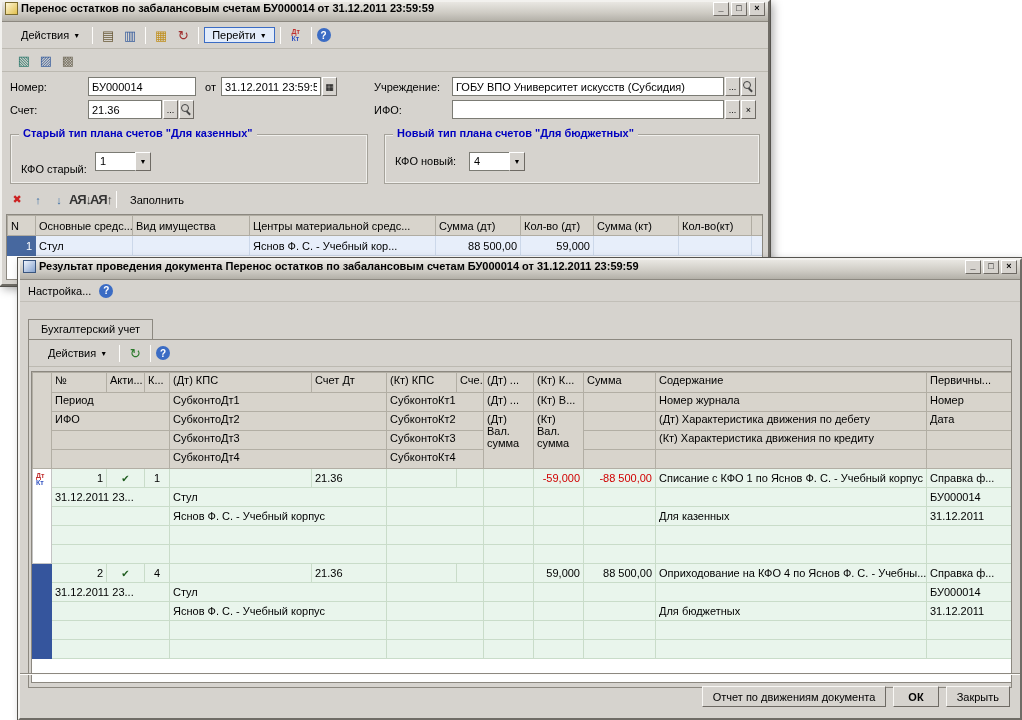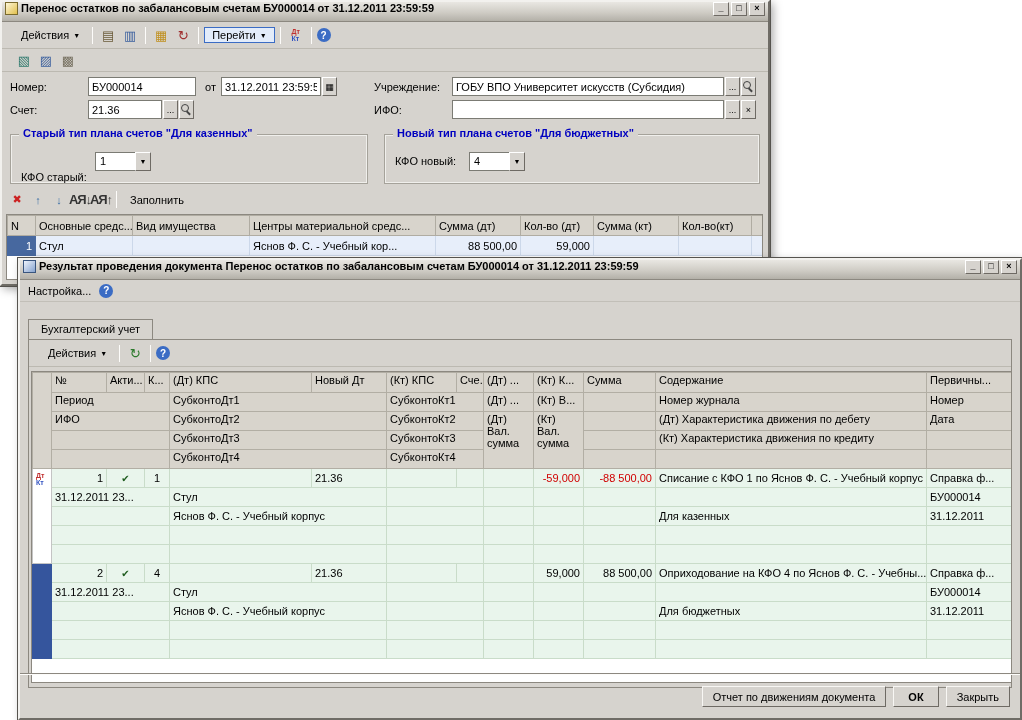--- a/index.html
+++ b/index.html
@@ -150,21 +150,21 @@
       </span>
       <span class="lbl" style="left:372px; top:32px;">ИФО:</span>
       <span class="fieldwrap" style="left:450px; top:28px;">
         <input class="field" style="width: 272px;" value="">
         <span class="sbtn">...</span>
         <span class="sbtn">×</span>
       </span>
 
       <div class="groupbox" style="left:8px; top:62px; width:358px;">
         <span class="legend">Старый тип плана счетов "Для казенных"</span>
-        <span class="lbl" style="left:10px; top:36px;">КФО старый:</span>
+        <span class="lbl" style="left:10px; top:28px;">КФО старый:</span>
         <span class="combo" style="left:84px; top:17px;">
           <span class="cval">1</span>
           <span class="cbtn">▼</span>
         </span>
       </div>
       <div class="groupbox" style="left:382px; top:62px; width:376px;">
         <span class="legend">Новый тип плана счетов "Для бюджетных"</span>
         <span class="lbl" style="left:10px; top:20px;">КФО новый:</span>
         <span class="combo" style="left:84px; top:17px;">
           <span class="cval">4</span>
@@ -273,21 +273,21 @@
               <col style="width:271px">
               <col style="width:85px">
           </colgroup>
           <thead>
             <tr style="height:20px;">
               <td class="gh" rowspan="5"></td>
               <th class="gh">№</th>
               <th class="gh">Акти...</th>
               <th class="gh">К...</th>
               <th class="gh">(Дт) КПС</th>
-              <th class="gh">Новый Дт</th>
+              <th class="gh">Счет Дт</th>
               <th class="gh">(Кт) КПС</th>
               <th class="gh">Сче...</th>
               <th class="gh">(Дт) ...</th>
               <th class="gh">(Кт) К...</th>
               <th class="gh">Сумма</th>
               <th class="gh">Содержание</th>
               <th class="gh">Первичны...</th>
             </tr>
             <tr style="height:19px;">
               <th class="gh" colspan="3">Период</th>

